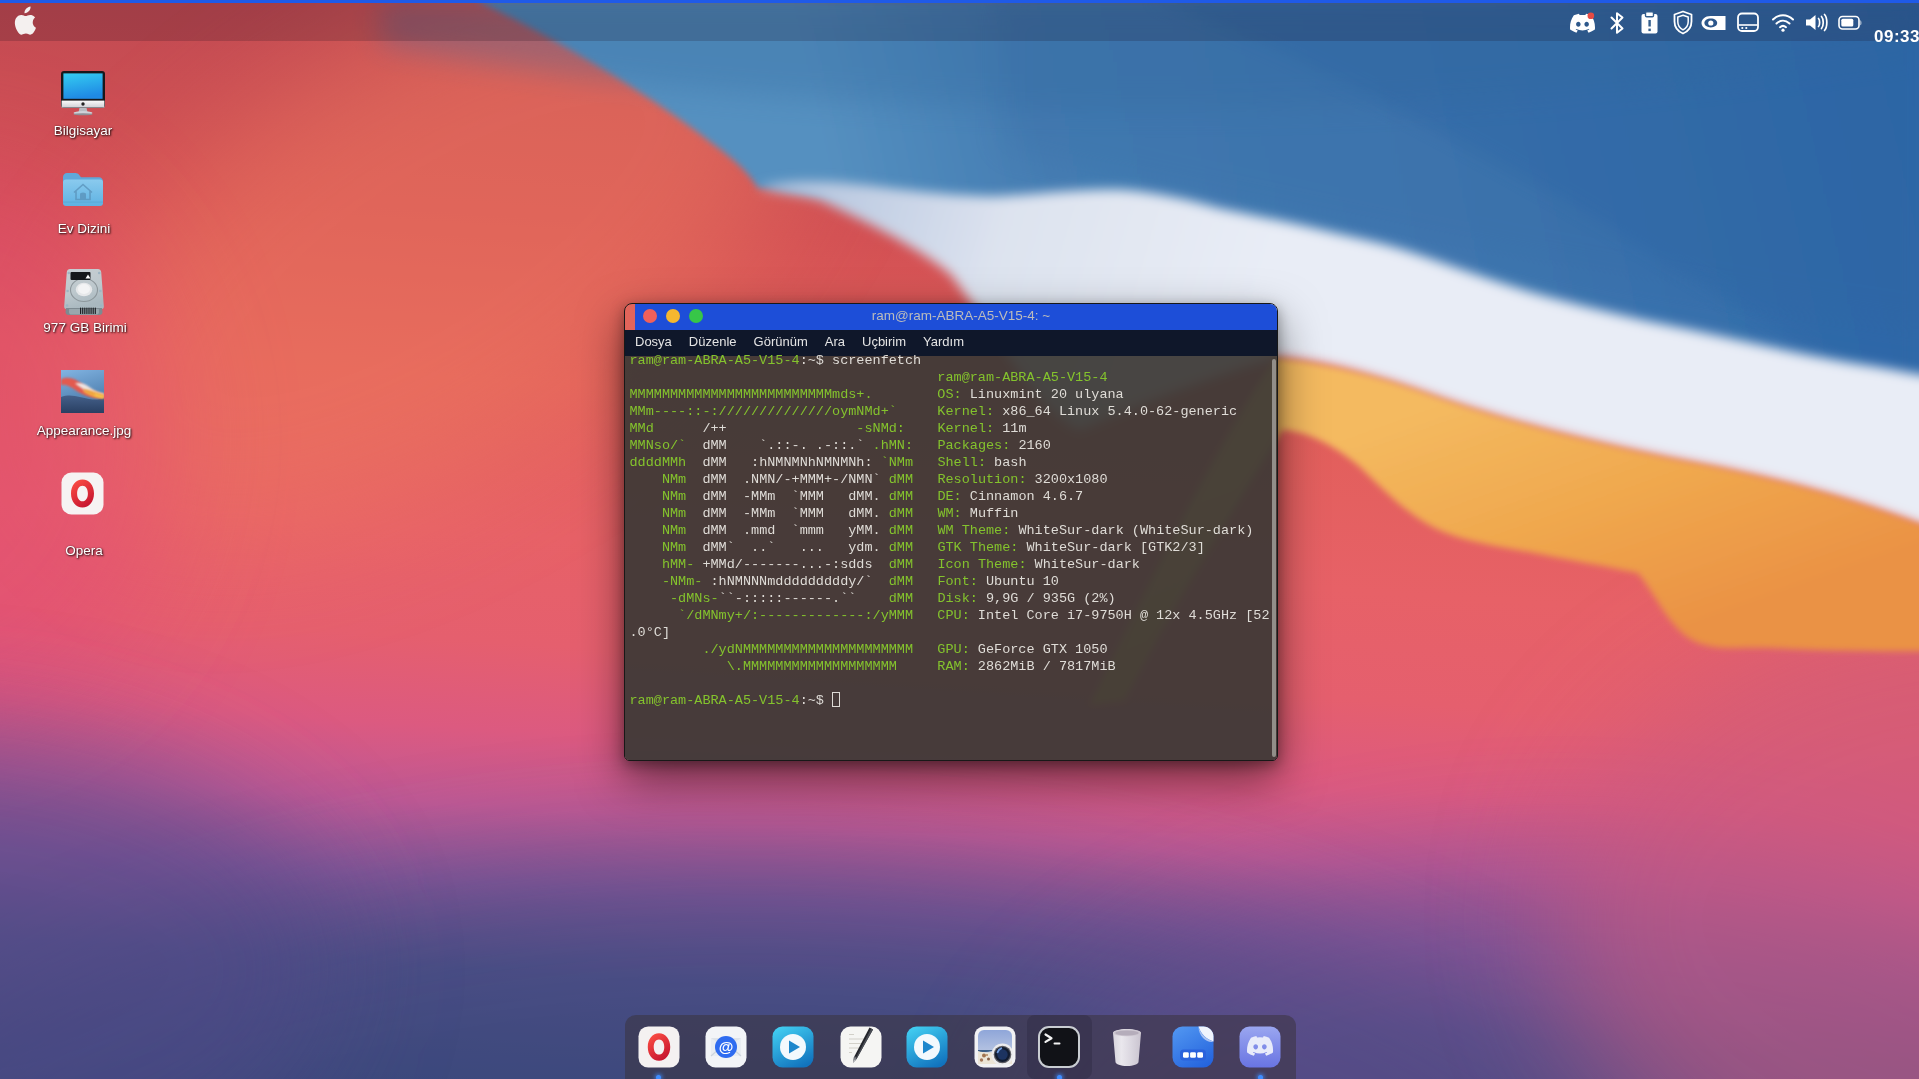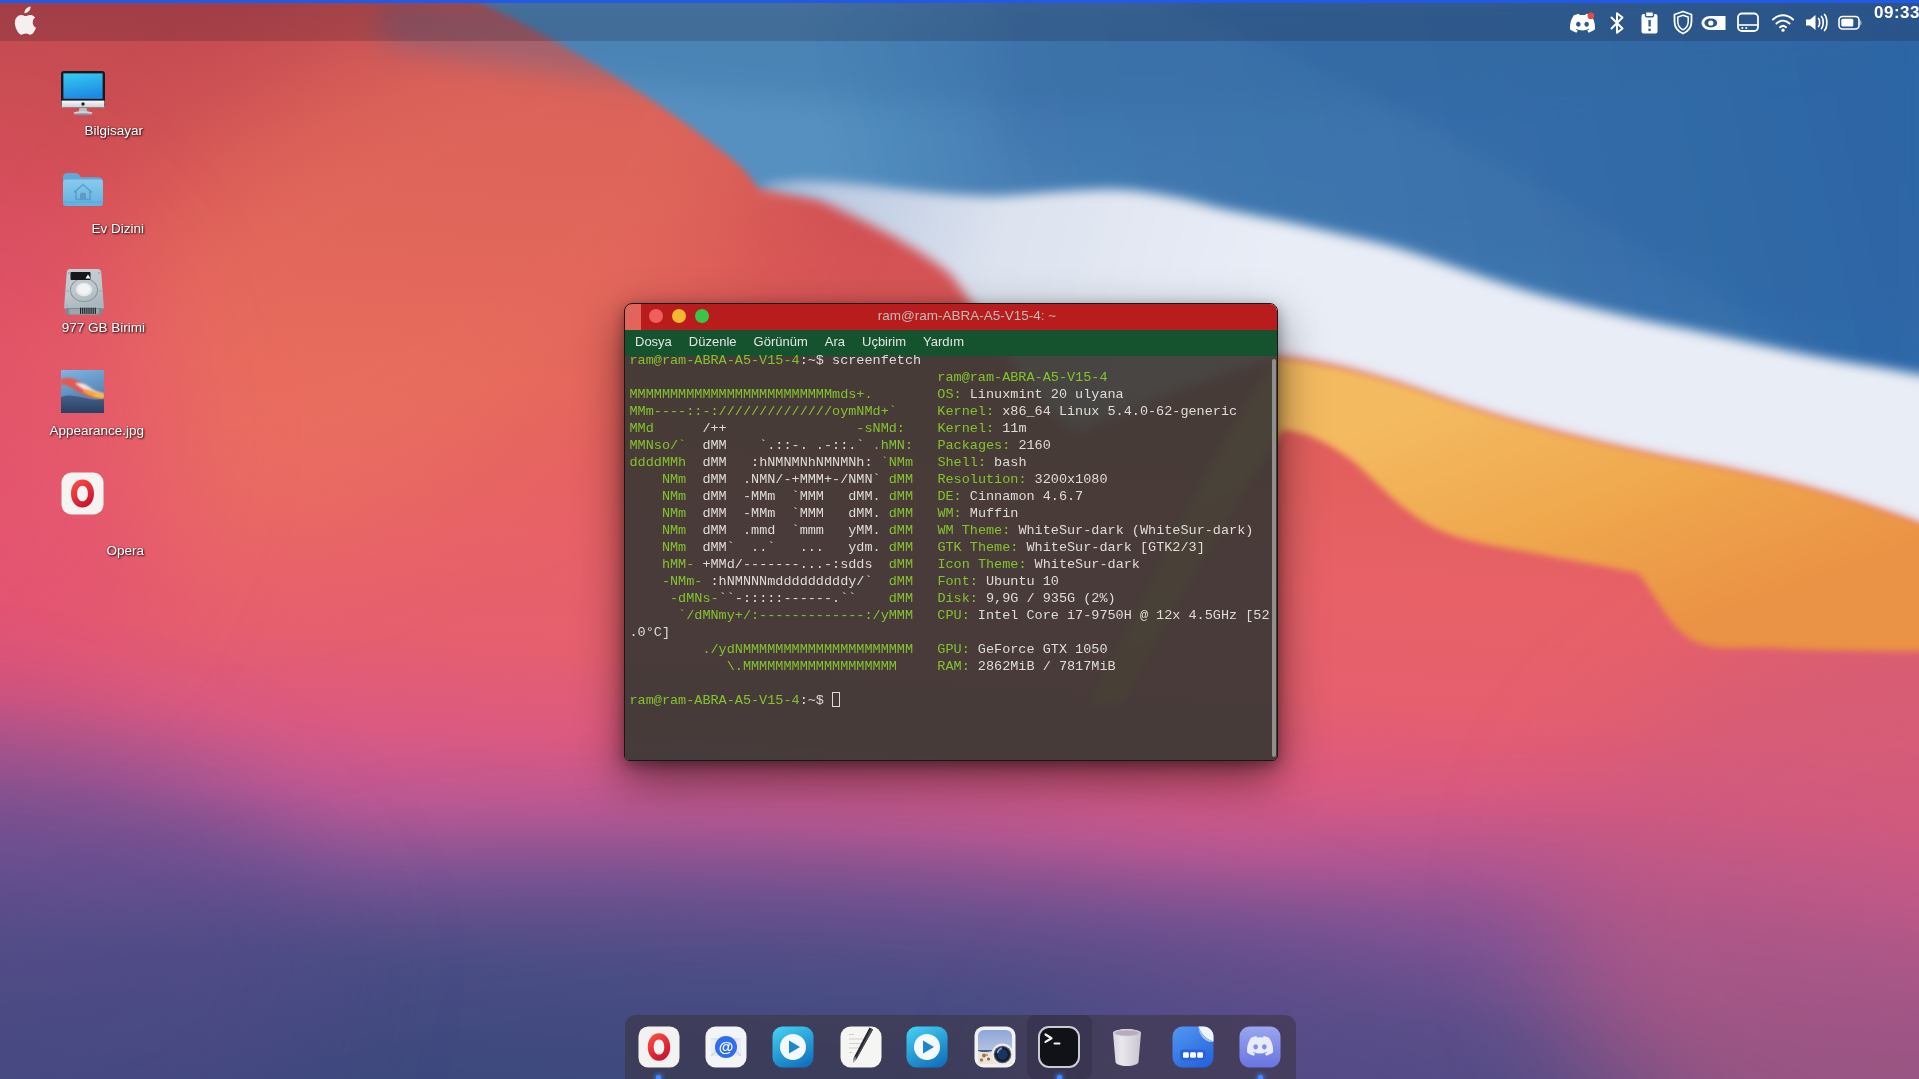--- a/index.html
+++ b/index.html
@@ -1,27 +1,27 @@
 <!DOCTYPE html>
 <html><head><meta charset="utf-8"><style>
 *{margin:0;padding:0;box-sizing:border-box}
 html,body{width:1919px;height:1079px;overflow:hidden;font-family:"Liberation Sans",sans-serif}
 #wall{position:absolute;left:0;top:0}
 #topline{position:absolute;left:0;top:0;width:1919px;height:2.5px;background:#1f5ae8;z-index:30}
 #topbar{position:absolute;left:0;top:2.5px;width:1919px;height:38.5px;background:rgba(25,10,28,0.19);z-index:29}
 #applelogo{position:absolute;left:12px;top:3px}
 .tri{position:absolute}
-#clock{position:absolute;left:1874px;top:0;width:40px;color:#fff;font-size:17px;font-weight:bold;letter-spacing:0.5px}
+#clock{position:absolute;left:1874px;top:24px;width:40px;color:#fff;font-size:17px;font-weight:bold;letter-spacing:0.5px}
 .dic{position:absolute;z-index:2}
-.dlabel{position:absolute;z-index:2;color:#fff;font-size:13.5px;text-align:right;text-shadow:1px 1px 2px rgba(0,0,0,0.85),0 0 2px rgba(0,0,0,0.4);white-space:nowrap}
+.dlabel{position:absolute;z-index:2;color:#fff;font-size:13.5px;text-align:center;text-shadow:1px 1px 2px rgba(0,0,0,0.85),0 0 2px rgba(0,0,0,0.4);white-space:nowrap}
 #term{position:absolute;left:624px;top:303px;width:654px;height:458px;border-radius:8px 8px 5px 5px;box-shadow:0 18px 45px rgba(0,0,0,0.5),0 4px 14px rgba(0,0,0,0.35);z-index:10;overflow:hidden;border:1px solid #181818}
-#tbar{position:absolute;left:16px;top:0;width:100%;height:26px;background:#b91c1c}
+#tbar{position:absolute;left:10px;top:0;width:100%;height:26px;background:#1d4ed8}
 .tl{position:absolute;top:5px;width:14px;height:14px;border-radius:50%}
 #ttl{position:absolute;width:100%;text-align:center;top:4px;color:#bcbcbc;font-size:13.5px}
-#tmenu{position:absolute;left:0;top:26px;width:100%;height:26px;background:#14532d;color:#e4e4e4;font-size:13px;padding-left:10px}
+#tmenu{position:absolute;left:0;top:26px;width:100%;height:26px;background:#0f172a;color:#e4e4e4;font-size:13px;padding-left:10px}
 #tmenu span{display:inline-block;margin-right:17px;margin-top:4px}
 #tbody{position:absolute;left:0;top:52px;width:100%;height:406px;background:rgba(60,57,54,0.935)}
 #tbody pre{position:absolute;left:4.5px;top:-4.5px;font-family:"Liberation Mono",monospace;font-weight:normal;font-size:13.5px;line-height:17px;color:#dfdcd7}
 .g{color:#84c32d}
 #cur{display:inline-block;width:8px;height:15px;border:1.5px solid #dfdcd7;vertical-align:-3px}
 #sbar{position:absolute;right:1.5px;top:3px;width:4px;height:398px;background:#928e89;border-radius:2px}
 #dock{position:absolute;left:625px;top:1015px;width:671px;height:64px;background:rgba(58,50,58,0.52);border-radius:11px 11px 0 0;z-index:5}
 #dtile{position:absolute;left:1027px;top:1015px;width:65px;height:64px;background:rgba(30,24,48,0.24);border-radius:8px;z-index:6}
 .dkic{position:absolute;top:1025.5px;z-index:7}
 .ddot{position:absolute;top:1075px;width:5px;height:5px;border-radius:50%;background:#3f8cff;box-shadow:0 0 4px 1px rgba(63,140,255,0.9);z-index:8}

